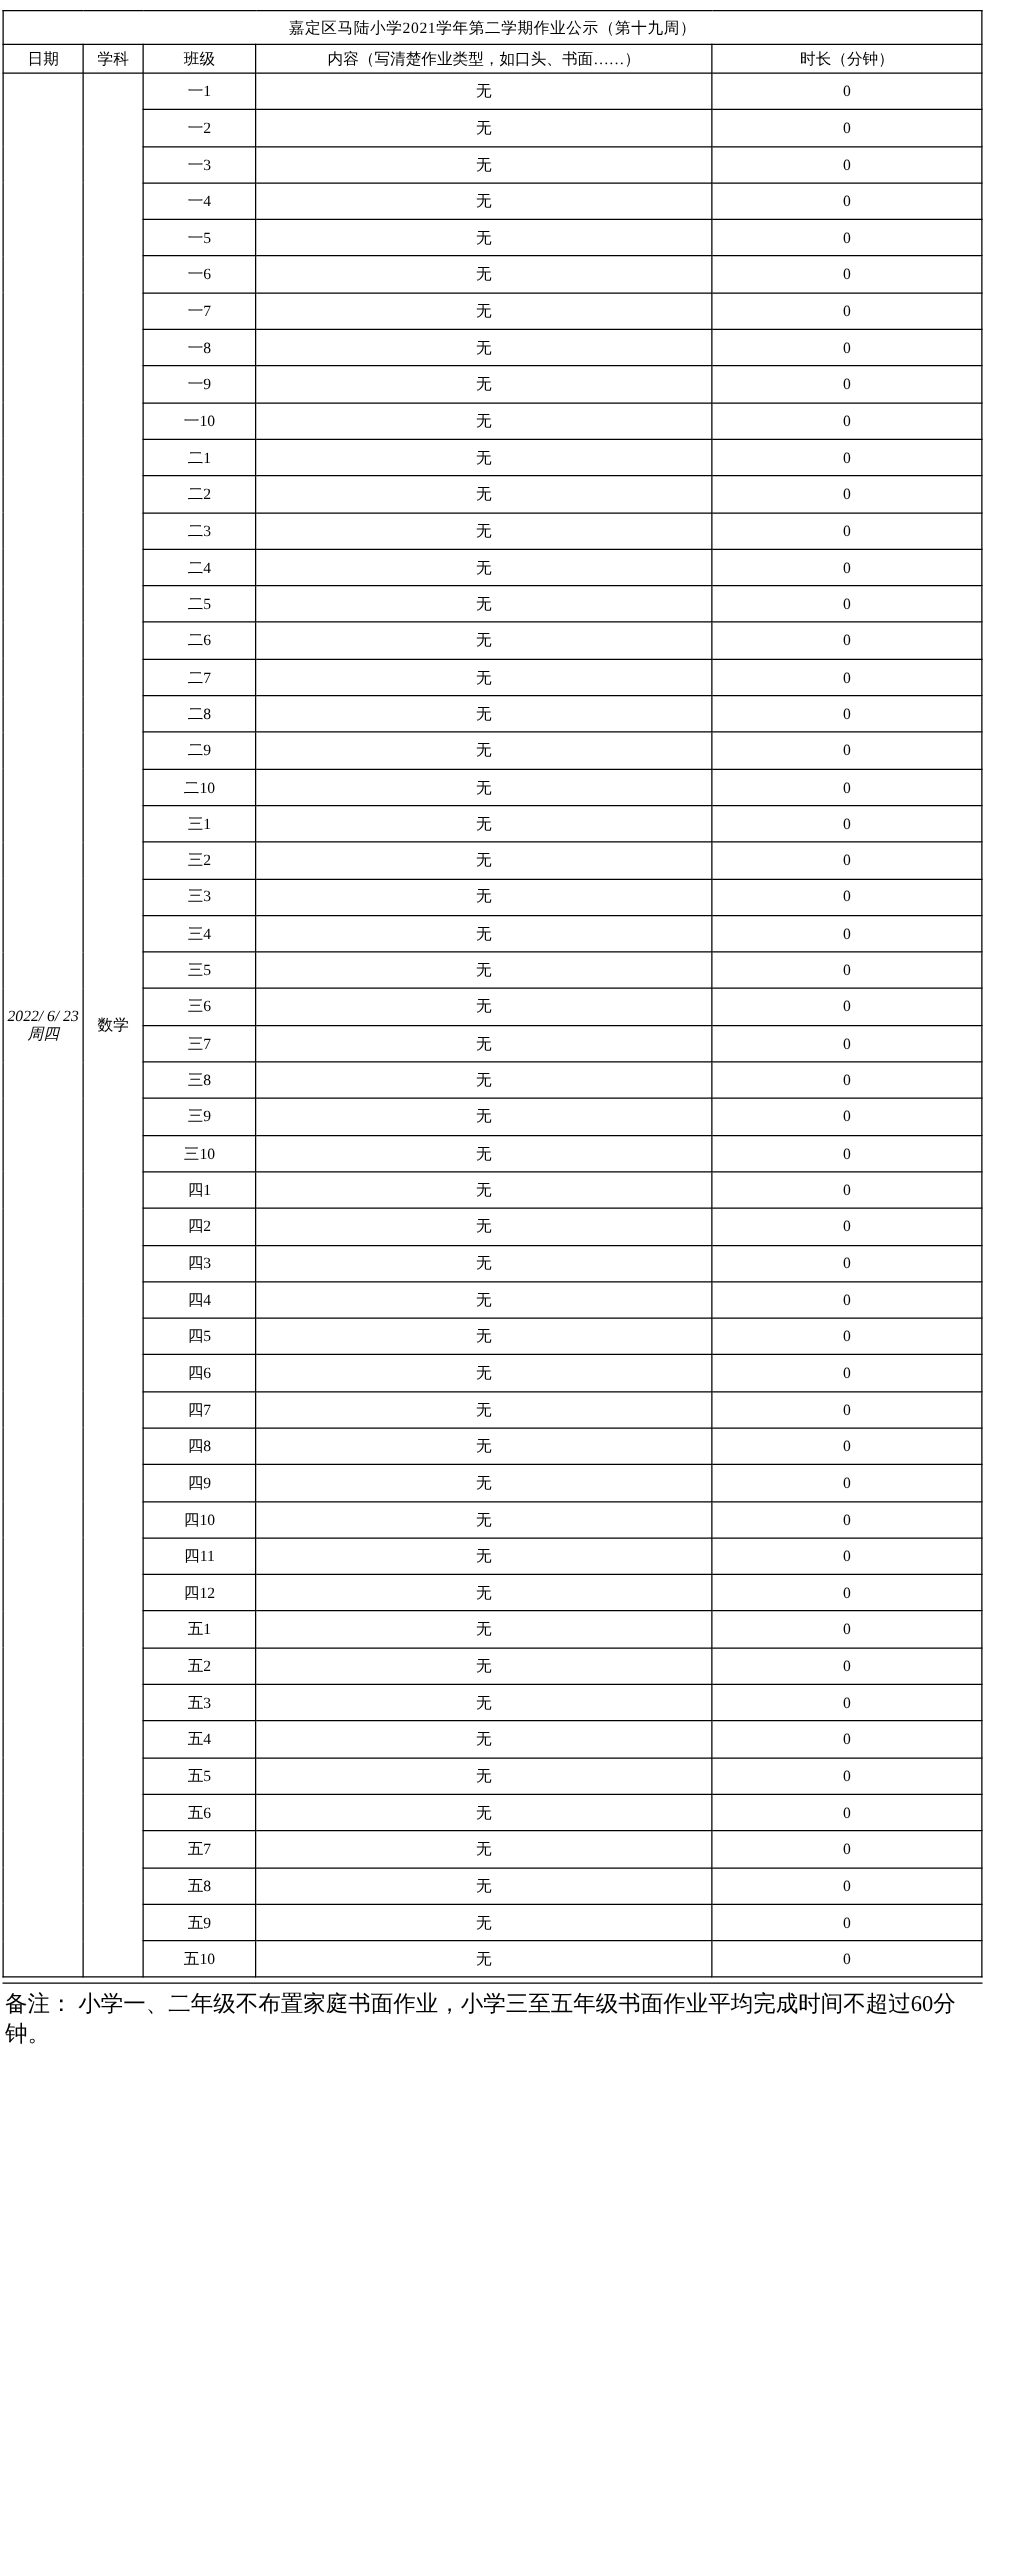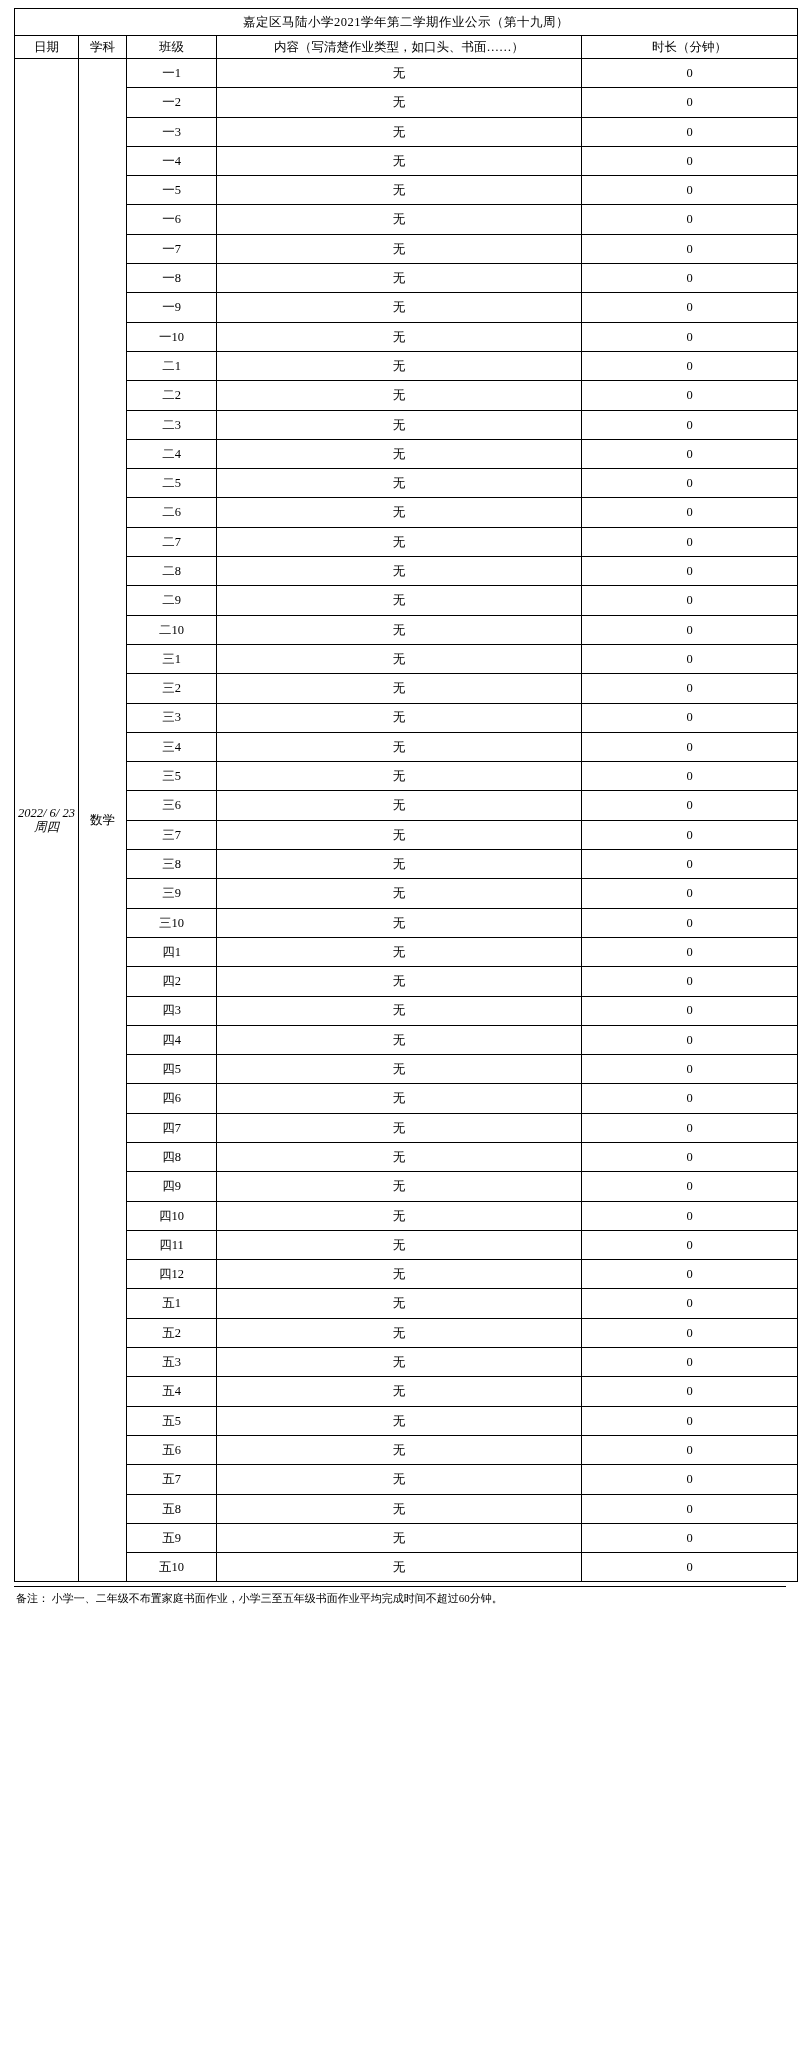--- a/index.html
+++ b/index.html
@@ -8,21 +8,21 @@
     background: #ffffff;
   }
   body {
     font-family: "Liberation Serif", "DejaVu Serif", serif;
     color: #000000;
     width: 811px;
   }
   .page {
     width: 800px;
     box-sizing: border-box;
-    padding: 8px 14px 6px 14px;
+    padding: 8px 14px 6px 2px;
   }
   table.sheet {
     border-collapse: collapse;
     width: 783px;
     table-layout: fixed;
   }
   table.sheet td, table.sheet th {
     border: 1px solid #000000;
     padding: 0;
     font-weight: normal;
@@ -56,21 +56,21 @@
     height: 28.3px;
   }
   td.class-cell {
     font-size: 12.5px;
   }
   td.grade-last td, td.grade-last {
     border-bottom: 2px solid #000000;
   }
   .note {
     margin-top: 4px;
-    font-size: 11px;
+    font-size: 18px;
     text-align: left;
     padding-left: 2px;
     border-top: 1px solid #000000;
     padding-top: 4px;
   }
   .nowrap { white-space: nowrap; font-style: italic; }
 </style>
 </head>
 <body>
 

